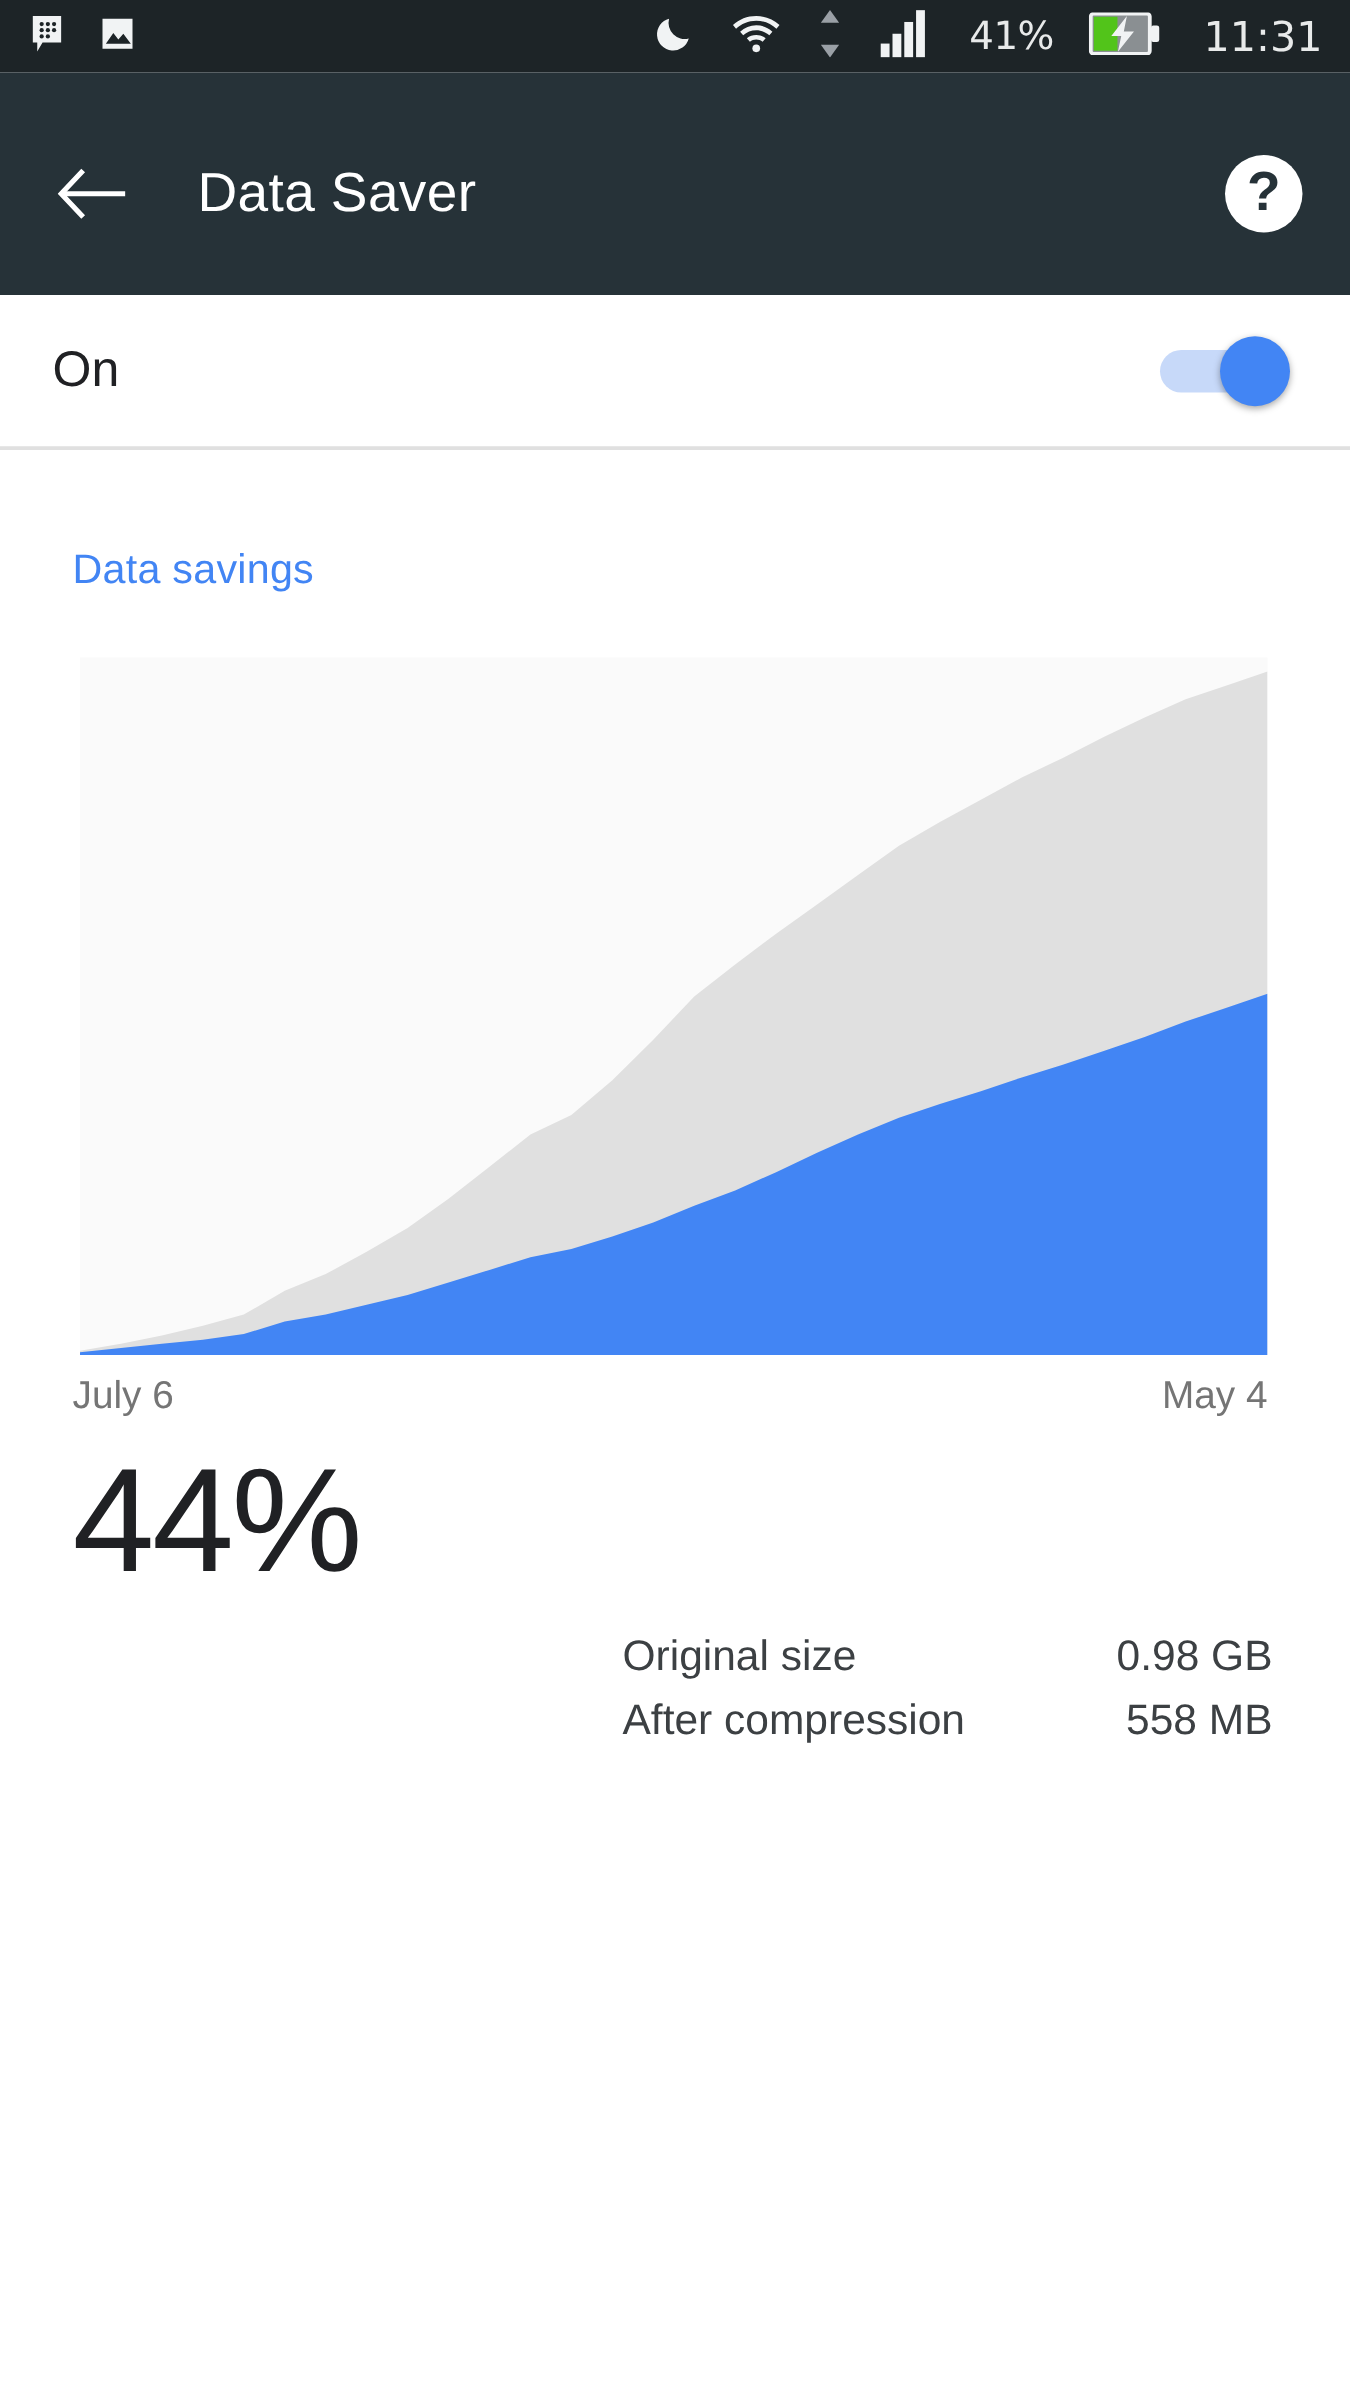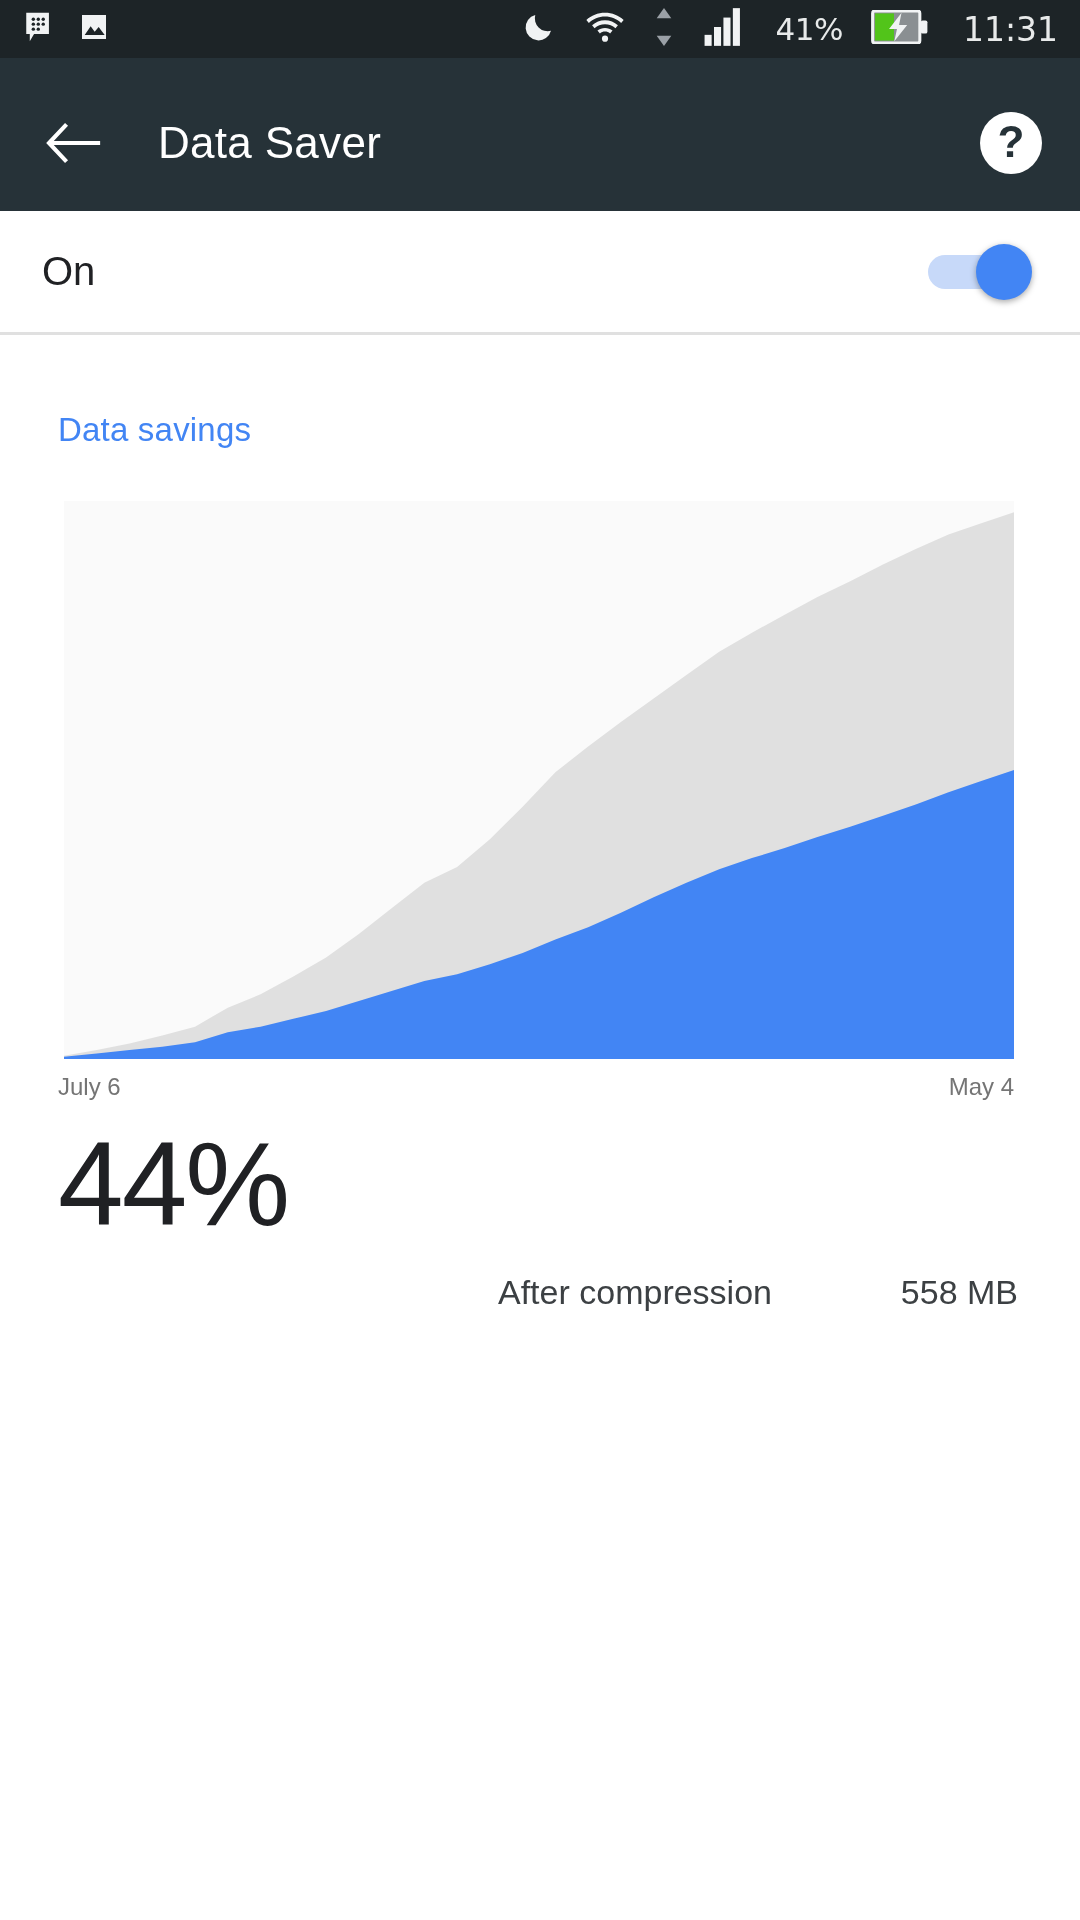--- a/index.html
+++ b/index.html
@@ -46,21 +46,21 @@
   .clock {
     color: #e8eaea;
     font-size: 33px;
     font-family: "DejaVu Sans", sans-serif;
     letter-spacing: 0px;
     margin-left: 6px;
   }
 
   
   .app-bar {
-    height: 153px;
+    height: 178px;
     background: #263238;
     display: flex;
     align-items: center;
     padding: 16px 38px 0 42px;
     box-sizing: border-box;
   }
   .back-btn {
     width: 64px;
     height: 64px;
     display: flex;
@@ -161,21 +161,21 @@
   .chart-wrap svg {
     display: block;
     width: 100%;
     height: 100%;
   }
   .chart-dates {
     display: flex;
     justify-content: space-between;
     margin: 14px 50px 0 42px;
     color: #757575;
-    font-size: 24px;
+    font-size: 31px;
   }
 
   
   .summary {
     display: flex;
     align-items: flex-start;
     margin: 16px 46px 0 42px;
     flex-direction: column;
   }
   .pct {
@@ -310,19 +310,23 @@
 
   <div class="chart-dates">
     <span>July 6</span>
     <span>May 4</span>
   </div>
 
   <div class="summary">
     <div class="pct">44%</div>
     <div class="stats">
       <div class="stat-row">
+        <span class="stat-label">Original size</span>
+        <span class="stat-value">0.98 GB</span>
+      </div>
+      <div class="stat-row">
         <span class="stat-label">After compression</span>
         <span class="stat-value">558 MB</span>
       </div>
     </div>
   </div>
 
 </div>
 
 </body></html>

